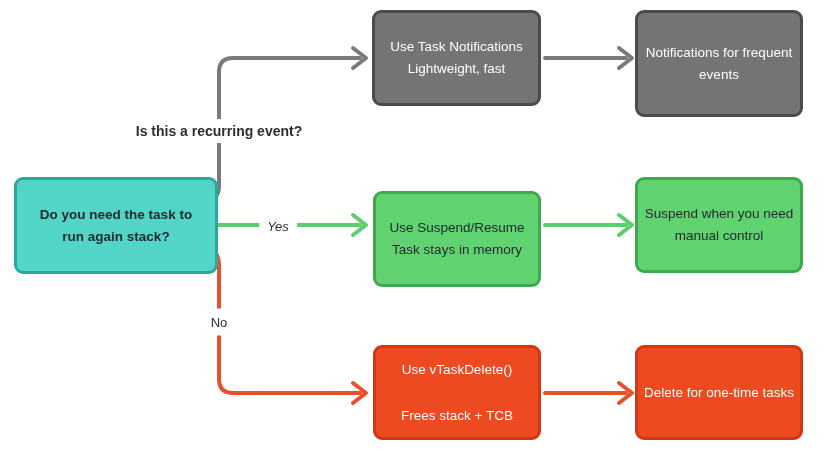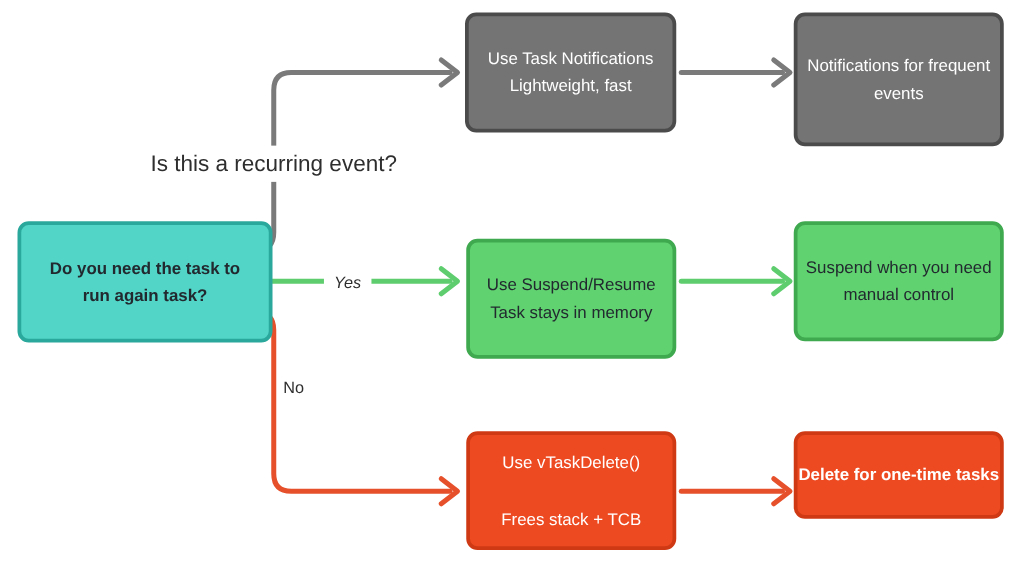--- a/index.html
+++ b/index.html
@@ -63,34 +63,34 @@
     border-color: var(--red-border, #cf3a14);
     color: var(--light-text, #ffffff);
   }
 
   #decision-node { left: 14px;  top: 177px; width: 204px; height: 97px; }
   #gray-action   { left: 372px; top: 10px;  width: 169px; height: 96px; }
   #gray-outcome  { left: 635px; top: 10px;  width: 168px; height: 107px; }
   #green-action  { left: 373px; top: 177px; width: 168px; height: 96px; margin-top: 14px; }
   #green-outcome { left: 635px; top: 177px; width: 168px; height: 96px; text-align: center; }
   #red-action    { left: 373px; top: 345px; width: 168px; height: 95px; gap: 24px; }
-  #red-outcome   { left: 635px; top: 345px; width: 168px; height: 70px; font-weight: bold; }
+  #red-outcome   { left: 635px; top: 345px; width: 168px; height: 95px; }
 
   .edge-label {
     position: absolute;
     transform: translate(-50%, -50%);
     background: var(--background, #ffffff);
     color: var(--label-text, #2e2e2e);
     font-size: 13px;
     white-space: nowrap;
     padding: 4px 8px;
   }
-  #label-recurring { left: 219px; top: 131px; font-weight: normal; font-size: 18px; }
+  #label-recurring { left: 219px; top: 131px; font-weight: bold; font-size: 14px; }
   #label-yes       { left: 278px; top: 226px; font-style: italic; }
-  #label-no        { left: 219px; top: 310px; padding: 6px 5px; margin-left: 16px; }
+  #label-no        { left: 219px; top: 322px; padding: 6px 5px; }
 </style>
 </head>
 <body>
 
 <div class="canvas">
 
   <svg class="connectors" viewBox="0 0 825 466">
 
     <path class="stroke-gray" d="M 183 200 L 205 200 Q 219 200 219 186 L 219 72 Q 219 58 233 58 L 360 58"></path>
     <polyline class="stroke-gray" points="353,48 366,58 353,68"></polyline>
@@ -104,21 +104,21 @@
     <path class="stroke-gray" d="M 545 58 L 626 58"></path>
     <polyline class="stroke-gray" points="619,48 632,58 619,68"></polyline>
     <path class="stroke-green" d="M 545 225 L 626 225"></path>
     <polyline class="stroke-green" points="619,215 632,225 619,235"></polyline>
     <path class="stroke-red" d="M 545 393 L 626 393"></path>
     <polyline class="stroke-red" points="619,383 632,393 619,403"></polyline>
   </svg>
 
   <div class="node node-teal" id="decision-node">
     <div class="line">Do you need the task to</div>
-    <div class="line">run again task?</div>
+    <div class="line">run again stack?</div>
   </div>
 
   <div class="node node-gray" id="gray-action">
     <div class="line">Use Task Notifications</div>
     <div class="line">Lightweight, fast</div>
   </div>
   <div class="node node-gray" id="gray-outcome">
     <div class="line">Notifications for frequent</div>
     <div class="line">events</div>
   </div>

